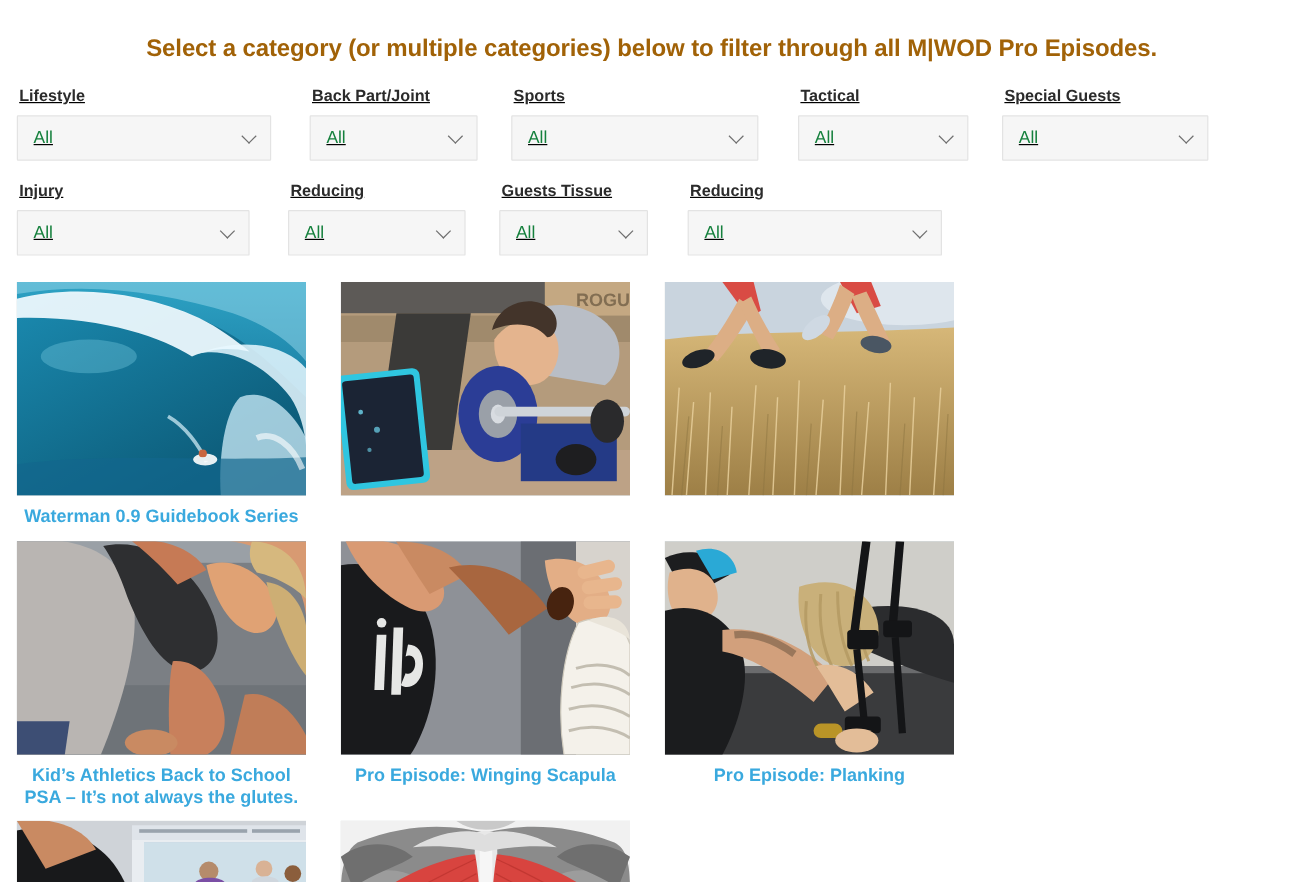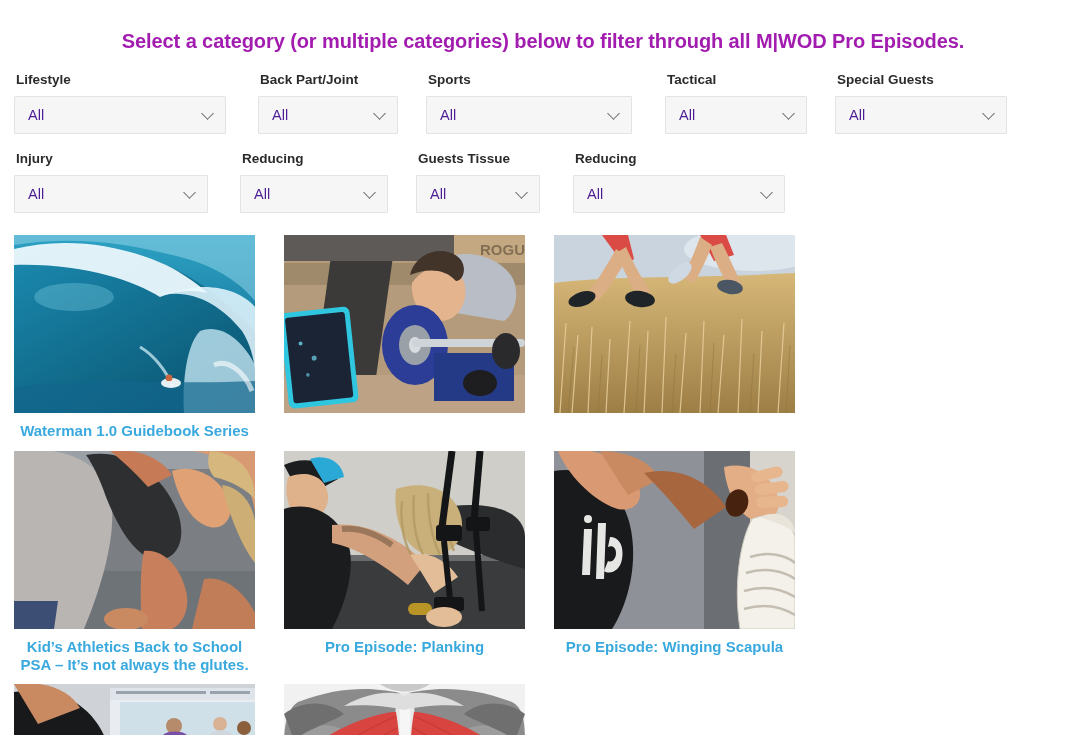--- a/index.html
+++ b/index.html
@@ -19,32 +19,33 @@
     width: 1086px;
     height: 735px;
     background: #fff;
   }
 
   
   .heading {
     text-align: center;
     font-size: 20px;
     font-weight: bold;
-    color: #a21caf;
+    color: #a16207;
     letter-spacing: -0.1px;
     padding-top: 28px;
     margin: 0 0 18px 0;
     line-height: 1.3;
   }
 
   
   .filters { padding: 0 14px; }
   .filter-row {
     display: flex;
     align-items: flex-start;
+    text-decoration: underline;
   }
   .filter-row.row1 { margin-bottom: 17px; }
   .filter-row.row2 { margin-bottom: 22px; }
 
   .filter {
     padding-right: 20px;
   }
   .filter-label {
     font-size: 13.5px;
     font-weight: bold;
@@ -58,21 +59,21 @@
     height: 38px;
     background: #f6f6f6;
     border: 1px solid #e3e3e3;
     border-radius: 1px;
     display: flex;
     align-items: center;
     cursor: pointer;
   }
   .select-value {
     font-size: 14.5px;
-    color: #4c1d95;
+    color: #15803d;
     padding-left: 13px;
     line-height: 1;
     user-select: none;
   }
   .chevron {
     position: absolute;
     right: 13px;
     top: 50%;
     width: 9px;
     height: 9px;
@@ -246,21 +247,21 @@
           <path d="M186 96 C206 88 228 104 241 130 L241 178 L170 178 C168 150 172 110 186 96 Z" fill="#cfeefa" opacity="0.75"></path>
           <ellipse cx="60" cy="62" rx="40" ry="14" fill="#7fd0e6" opacity="0.35"></ellipse>
           <path d="M0 152 C70 142 160 150 241 146 L241 178 L0 178 Z" fill="#12678d" opacity="0.7"></path>
           <path d="M126 112 C140 120 152 136 158 150" stroke="#d9f2fb" stroke-width="3" fill="none" opacity="0.7"></path>
           <ellipse cx="157" cy="148" rx="10" ry="5" fill="#ffffff" opacity="0.9"></ellipse>
           <circle cx="155" cy="143" r="3.4" fill="#c9663f"></circle>
           <rect x="150" y="146" width="12" height="3" rx="1.5" fill="#e7eef0"></rect>
           <path d="M200 130 C214 124 230 136 238 156" stroke="#ffffff" stroke-width="5" fill="none" opacity="0.6"></path>
         </svg>
       </a>
-      <a class="card-title">Waterman 1.0 Guidebook Series</a>
+      <a class="card-title">Waterman 0.9 Guidebook Series</a>
     </div>
 
     <div class="card">
       <a class="thumb">
         <svg viewBox="0 0 241 178" preserveAspectRatio="none">
           <rect width="241" height="178" fill="#b49b7c"></rect>
           <rect y="0" width="241" height="26" fill="#5d5a57"></rect>
           <rect x="170" y="0" width="71" height="50" fill="#c4a882"></rect>
           <text x="196" y="20" font-family="'Liberation Sans',sans-serif" font-size="15" font-weight="bold" fill="#6d5b43" opacity="0.75">ROGUE</text>
           <rect x="0" y="28" width="241" height="22" fill="#a08a6c"></rect>
@@ -351,20 +352,65 @@
           <ellipse cx="112" cy="168" rx="22" ry="11" fill="#c98a62"></ellipse>
           <path d="M190 128 C210 124 230 140 241 162 L241 178 L178 178 Z" fill="#c07d58"></path>
         </svg>
       </a>
       <a class="card-title">Kid’s Athletics Back to School PSA – It’s not always the glutes.</a>
     </div>
 
     <div class="card">
       <a class="thumb">
         <svg viewBox="0 0 241 178" preserveAspectRatio="none">
+          <rect width="241" height="178" fill="#8e9197"></rect>
+          <rect x="150" y="0" width="46" height="178" fill="#6b6e73"></rect>
+          <rect x="196" y="0" width="45" height="178" fill="#d7d3cd"></rect>
+
+          <path d="M0 20 C34 14 66 34 76 74 C86 118 70 160 58 178 L0 178 Z" fill="#191a1c"></path>
+
+          <g fill="#f2f2f0" opacity="0.95">
+            <path d="M30 78 L38 78 L36 124 L28 124 Z"></path>
+            <path d="M44 72 L52 72 L50 128 L42 128 Z"></path>
+            <circle cx="34" cy="68" r="4"></circle>
+            <path d="M56 86 C66 86 70 96 68 108 C66 120 56 124 50 120 L54 110 C58 112 62 108 62 102 C62 96 58 94 54 96 Z"></path>
+          </g>
+
+          <path d="M4 0 C40 -6 72 8 84 34 C92 52 76 64 58 56 C36 46 14 24 4 0 Z" fill="#d99a73"></path>
+          <path d="M46 0 C76 0 98 12 106 28 L74 44 C62 26 52 10 46 0 Z" fill="#c98a62"></path>
+
+          <path d="M90 22 C124 14 156 30 172 56 L140 78 C124 58 106 38 90 22 Z" fill="#a8663f"></path>
+
+          <path d="M170 16 C196 10 218 24 224 46 C228 62 216 74 202 70 C186 66 172 42 170 16 Z" fill="#e3ae86"></path>
+          <g fill="#e8b68d">
+            <rect x="196" y="22" width="32" height="11" rx="5.5" transform="rotate(-14 196 22)"></rect>
+            <rect x="200" y="34" width="34" height="11" rx="5.5" transform="rotate(-8 200 34)"></rect>
+            <rect x="202" y="46" width="32" height="11" rx="5.5" transform="rotate(-2 202 46)"></rect>
+          </g>
+
+          <ellipse cx="183" cy="52" rx="11" ry="14" fill="#47230f" transform="rotate(18 183 52)"></ellipse>
+
+          <g fill="#f4f1ea" stroke="#cfcabd" stroke-width="1">
+            <path d="M198 68 C216 60 236 68 241 86 L241 178 L186 178 C180 140 184 94 198 68 Z"></path>
+          </g>
+          <g stroke="#b8b2a4" stroke-width="2.5" fill="none" opacity="0.8">
+            <path d="M196 106 C214 100 232 104 241 112"></path>
+            <path d="M192 122 C212 116 230 120 241 128"></path>
+            <path d="M190 140 C210 134 228 138 241 146"></path>
+            <path d="M190 158 C210 152 228 156 241 164"></path>
+          </g>
+          <path d="M206 66 C224 58 240 66 241 82 C232 74 216 70 206 66 Z" fill="#e9e4d9"></path>
+        </svg>
+      </a>
+      <a class="card-title">Pro Episode: Winging Scapula</a>
+    </div>
+
+    <div class="card">
+      <a class="thumb">
+        <svg viewBox="0 0 241 178" preserveAspectRatio="none">
           <rect width="241" height="178" fill="#cfcec9"></rect>
           <rect y="108" width="241" height="70" fill="#3a3b3d"></rect>
           <rect x="0" y="104" width="241" height="6" fill="#6a6b6d"></rect>
 
           <path d="M0 14 C20 4 46 10 54 28 L18 48 Z" fill="#1c1d1f"></path>
           <path d="M26 8 C44 2 58 12 60 26 L40 32 Z" fill="#2aa9d6"></path>
           <path d="M4 26 C24 18 42 26 44 44 C46 62 28 72 14 66 C4 60 0 42 4 26 Z" fill="#e0b28c"></path>
           <path d="M0 58 C26 50 54 62 64 92 C72 116 62 152 48 178 L0 178 Z" fill="#1b1c1e"></path>
 
           <path d="M48 74 C82 70 116 88 142 112 L124 134 C100 114 72 96 48 92 Z" fill="#d2a07c"></path>
@@ -389,65 +435,20 @@
           <g stroke="#141517" stroke-width="6" fill="none">
             <path d="M160 90 L166 148"></path>
             <path d="M192 80 L198 160"></path>
           </g>
           <rect x="150" y="146" width="30" height="14" rx="3" fill="#141517"></rect>
           <rect x="124" y="152" width="24" height="12" rx="6" fill="#b99427"></rect>
           <ellipse cx="160" cy="166" rx="18" ry="10" fill="#e3bd98"></ellipse>
         </svg>
       </a>
       <a class="card-title">Pro Episode: Planking</a>
-    </div>
-
-    <div class="card">
-      <a class="thumb">
-        <svg viewBox="0 0 241 178" preserveAspectRatio="none">
-          <rect width="241" height="178" fill="#8e9197"></rect>
-          <rect x="150" y="0" width="46" height="178" fill="#6b6e73"></rect>
-          <rect x="196" y="0" width="45" height="178" fill="#d7d3cd"></rect>
-
-          <path d="M0 20 C34 14 66 34 76 74 C86 118 70 160 58 178 L0 178 Z" fill="#191a1c"></path>
-
-          <g fill="#f2f2f0" opacity="0.95">
-            <path d="M30 78 L38 78 L36 124 L28 124 Z"></path>
-            <path d="M44 72 L52 72 L50 128 L42 128 Z"></path>
-            <circle cx="34" cy="68" r="4"></circle>
-            <path d="M56 86 C66 86 70 96 68 108 C66 120 56 124 50 120 L54 110 C58 112 62 108 62 102 C62 96 58 94 54 96 Z"></path>
-          </g>
-
-          <path d="M4 0 C40 -6 72 8 84 34 C92 52 76 64 58 56 C36 46 14 24 4 0 Z" fill="#d99a73"></path>
-          <path d="M46 0 C76 0 98 12 106 28 L74 44 C62 26 52 10 46 0 Z" fill="#c98a62"></path>
-
-          <path d="M90 22 C124 14 156 30 172 56 L140 78 C124 58 106 38 90 22 Z" fill="#a8663f"></path>
-
-          <path d="M170 16 C196 10 218 24 224 46 C228 62 216 74 202 70 C186 66 172 42 170 16 Z" fill="#e3ae86"></path>
-          <g fill="#e8b68d">
-            <rect x="196" y="22" width="32" height="11" rx="5.5" transform="rotate(-14 196 22)"></rect>
-            <rect x="200" y="34" width="34" height="11" rx="5.5" transform="rotate(-8 200 34)"></rect>
-            <rect x="202" y="46" width="32" height="11" rx="5.5" transform="rotate(-2 202 46)"></rect>
-          </g>
-
-          <ellipse cx="183" cy="52" rx="11" ry="14" fill="#47230f" transform="rotate(18 183 52)"></ellipse>
-
-          <g fill="#f4f1ea" stroke="#cfcabd" stroke-width="1">
-            <path d="M198 68 C216 60 236 68 241 86 L241 178 L186 178 C180 140 184 94 198 68 Z"></path>
-          </g>
-          <g stroke="#b8b2a4" stroke-width="2.5" fill="none" opacity="0.8">
-            <path d="M196 106 C214 100 232 104 241 112"></path>
-            <path d="M192 122 C212 116 230 120 241 128"></path>
-            <path d="M190 140 C210 134 228 138 241 146"></path>
-            <path d="M190 158 C210 152 228 156 241 164"></path>
-          </g>
-          <path d="M206 66 C224 58 240 66 241 82 C232 74 216 70 206 66 Z" fill="#e9e4d9"></path>
-        </svg>
-      </a>
-      <a class="card-title">Pro Episode: Winging Scapula</a>
     </div>
 
     <div class="card">
       <a class="thumb">
         <svg viewBox="0 0 241 178" preserveAspectRatio="none">
           <rect width="241" height="178" fill="#cfd3d8"></rect>
 
           <rect x="96" y="4" width="145" height="164" fill="#e9edf1"></rect>
           <rect x="96" y="4" width="145" height="12" fill="#dfe4ea"></rect>
           <g fill="#9aa3ad">

